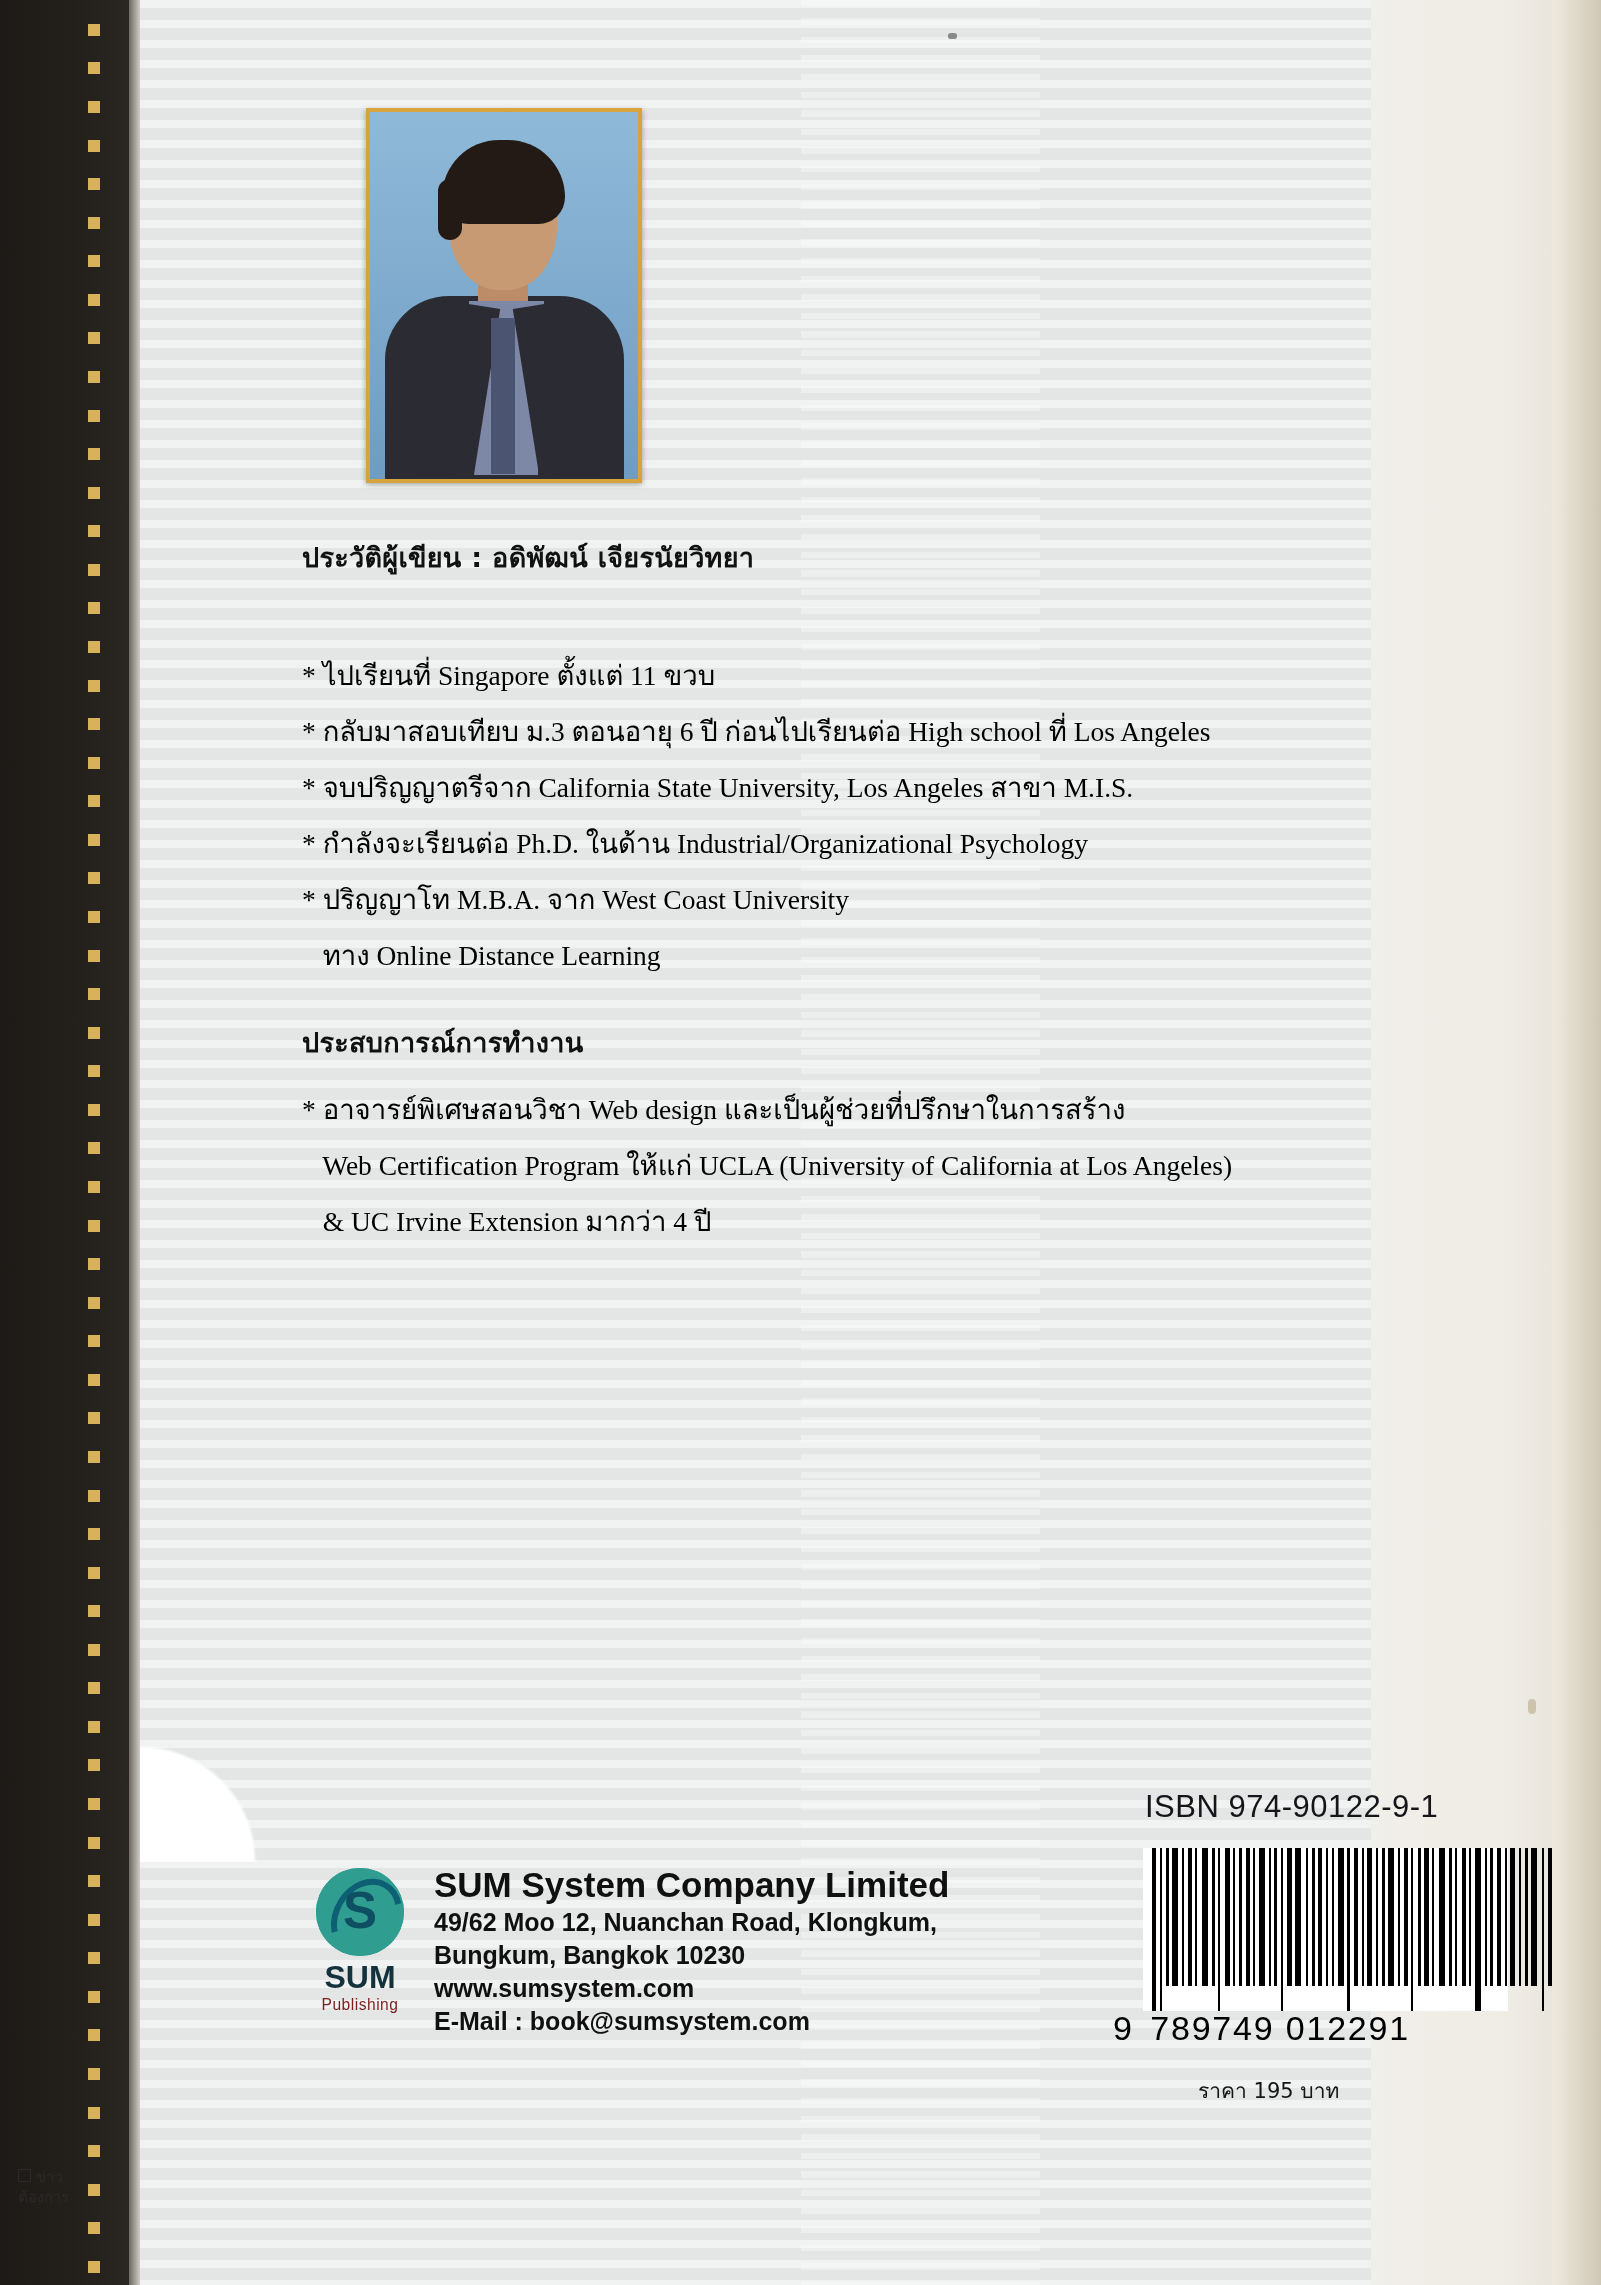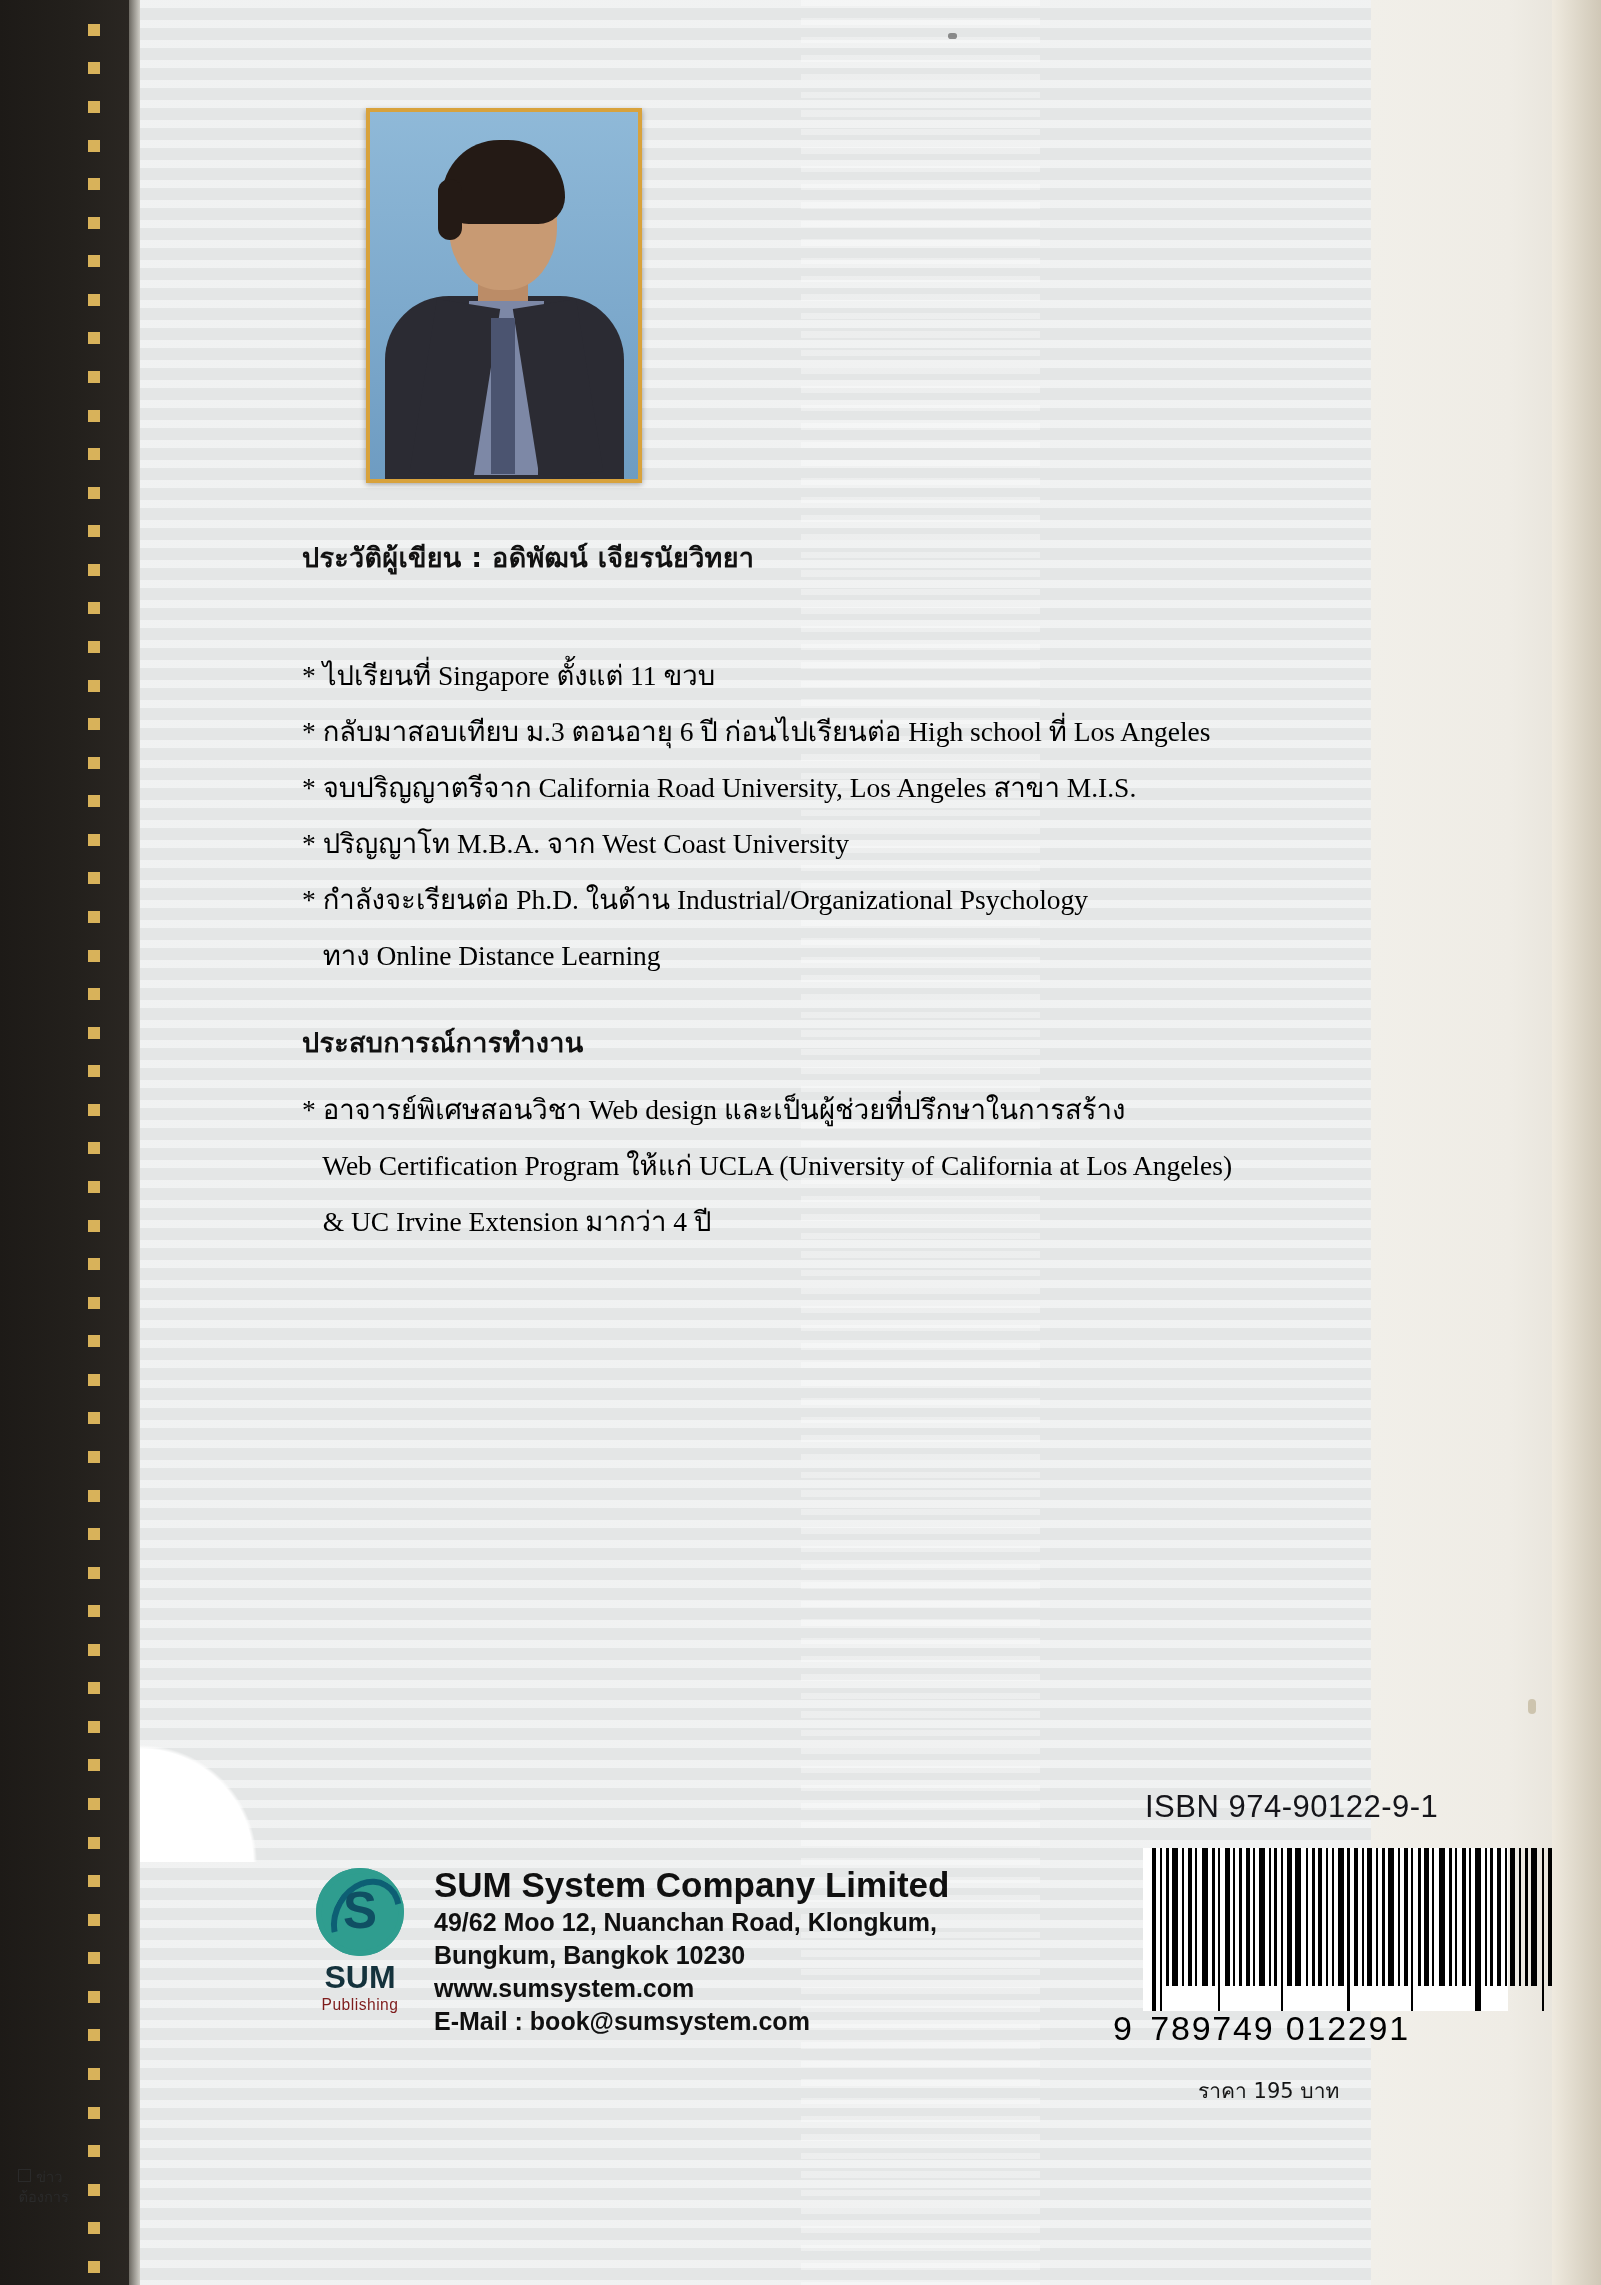--- a/index.html
+++ b/index.html
@@ -259,23 +259,23 @@
       <div class="ph-tie"></div>
       <div class="ph-head"></div>
       <div class="ph-hair"></div>
     </div>
 
     <div class="txt head-th" style="left:162px;top:536px;position:absolute;">ประวัติผู้เขียน : อดิพัฒน์ เจียรนัยวิทยา</div>
 
     <div class="bullets">
       <div class="row">* ไปเรียนที่ Singapore ตั้งแต่ 11 ขวบ</div>
       <div class="row">* กลับมาสอบเทียบ ม.3 ตอนอายุ 6 ปี ก่อนไปเรียนต่อ High school ที่ Los Angeles</div>
-      <div class="row">* จบปริญญาตรีจาก California Road University, Los Angeles สาขา M.I.S.</div>
+      <div class="row">* จบปริญญาตรีจาก California State University, Los Angeles สาขา M.I.S.</div>
+      <div class="row">* กำลังจะเรียนต่อ Ph.D. ในด้าน Industrial/Organizational Psychology</div>
       <div class="row">* ปริญญาโท M.B.A. จาก West Coast University</div>
-      <div class="row">* กำลังจะเรียนต่อ Ph.D. ในด้าน Industrial/Organizational Psychology</div>
       <div class="row">   ทาง Online Distance Learning</div>
     </div>
 
     <div class="txt head-th exp-head">ประสบการณ์การทำงาน</div>
 
     <div class="exp">
       <div class="row">* อาจารย์พิเศษสอนวิชา Web design และเป็นผู้ช่วยที่ปรึกษาในการสร้าง</div>
       <div class="row">   Web Certification Program ให้แก่ UCLA (University of California at Los Angeles)</div>
       <div class="row">   &amp; UC Irvine Extension มากว่า 4 ปี</div>
     </div>

